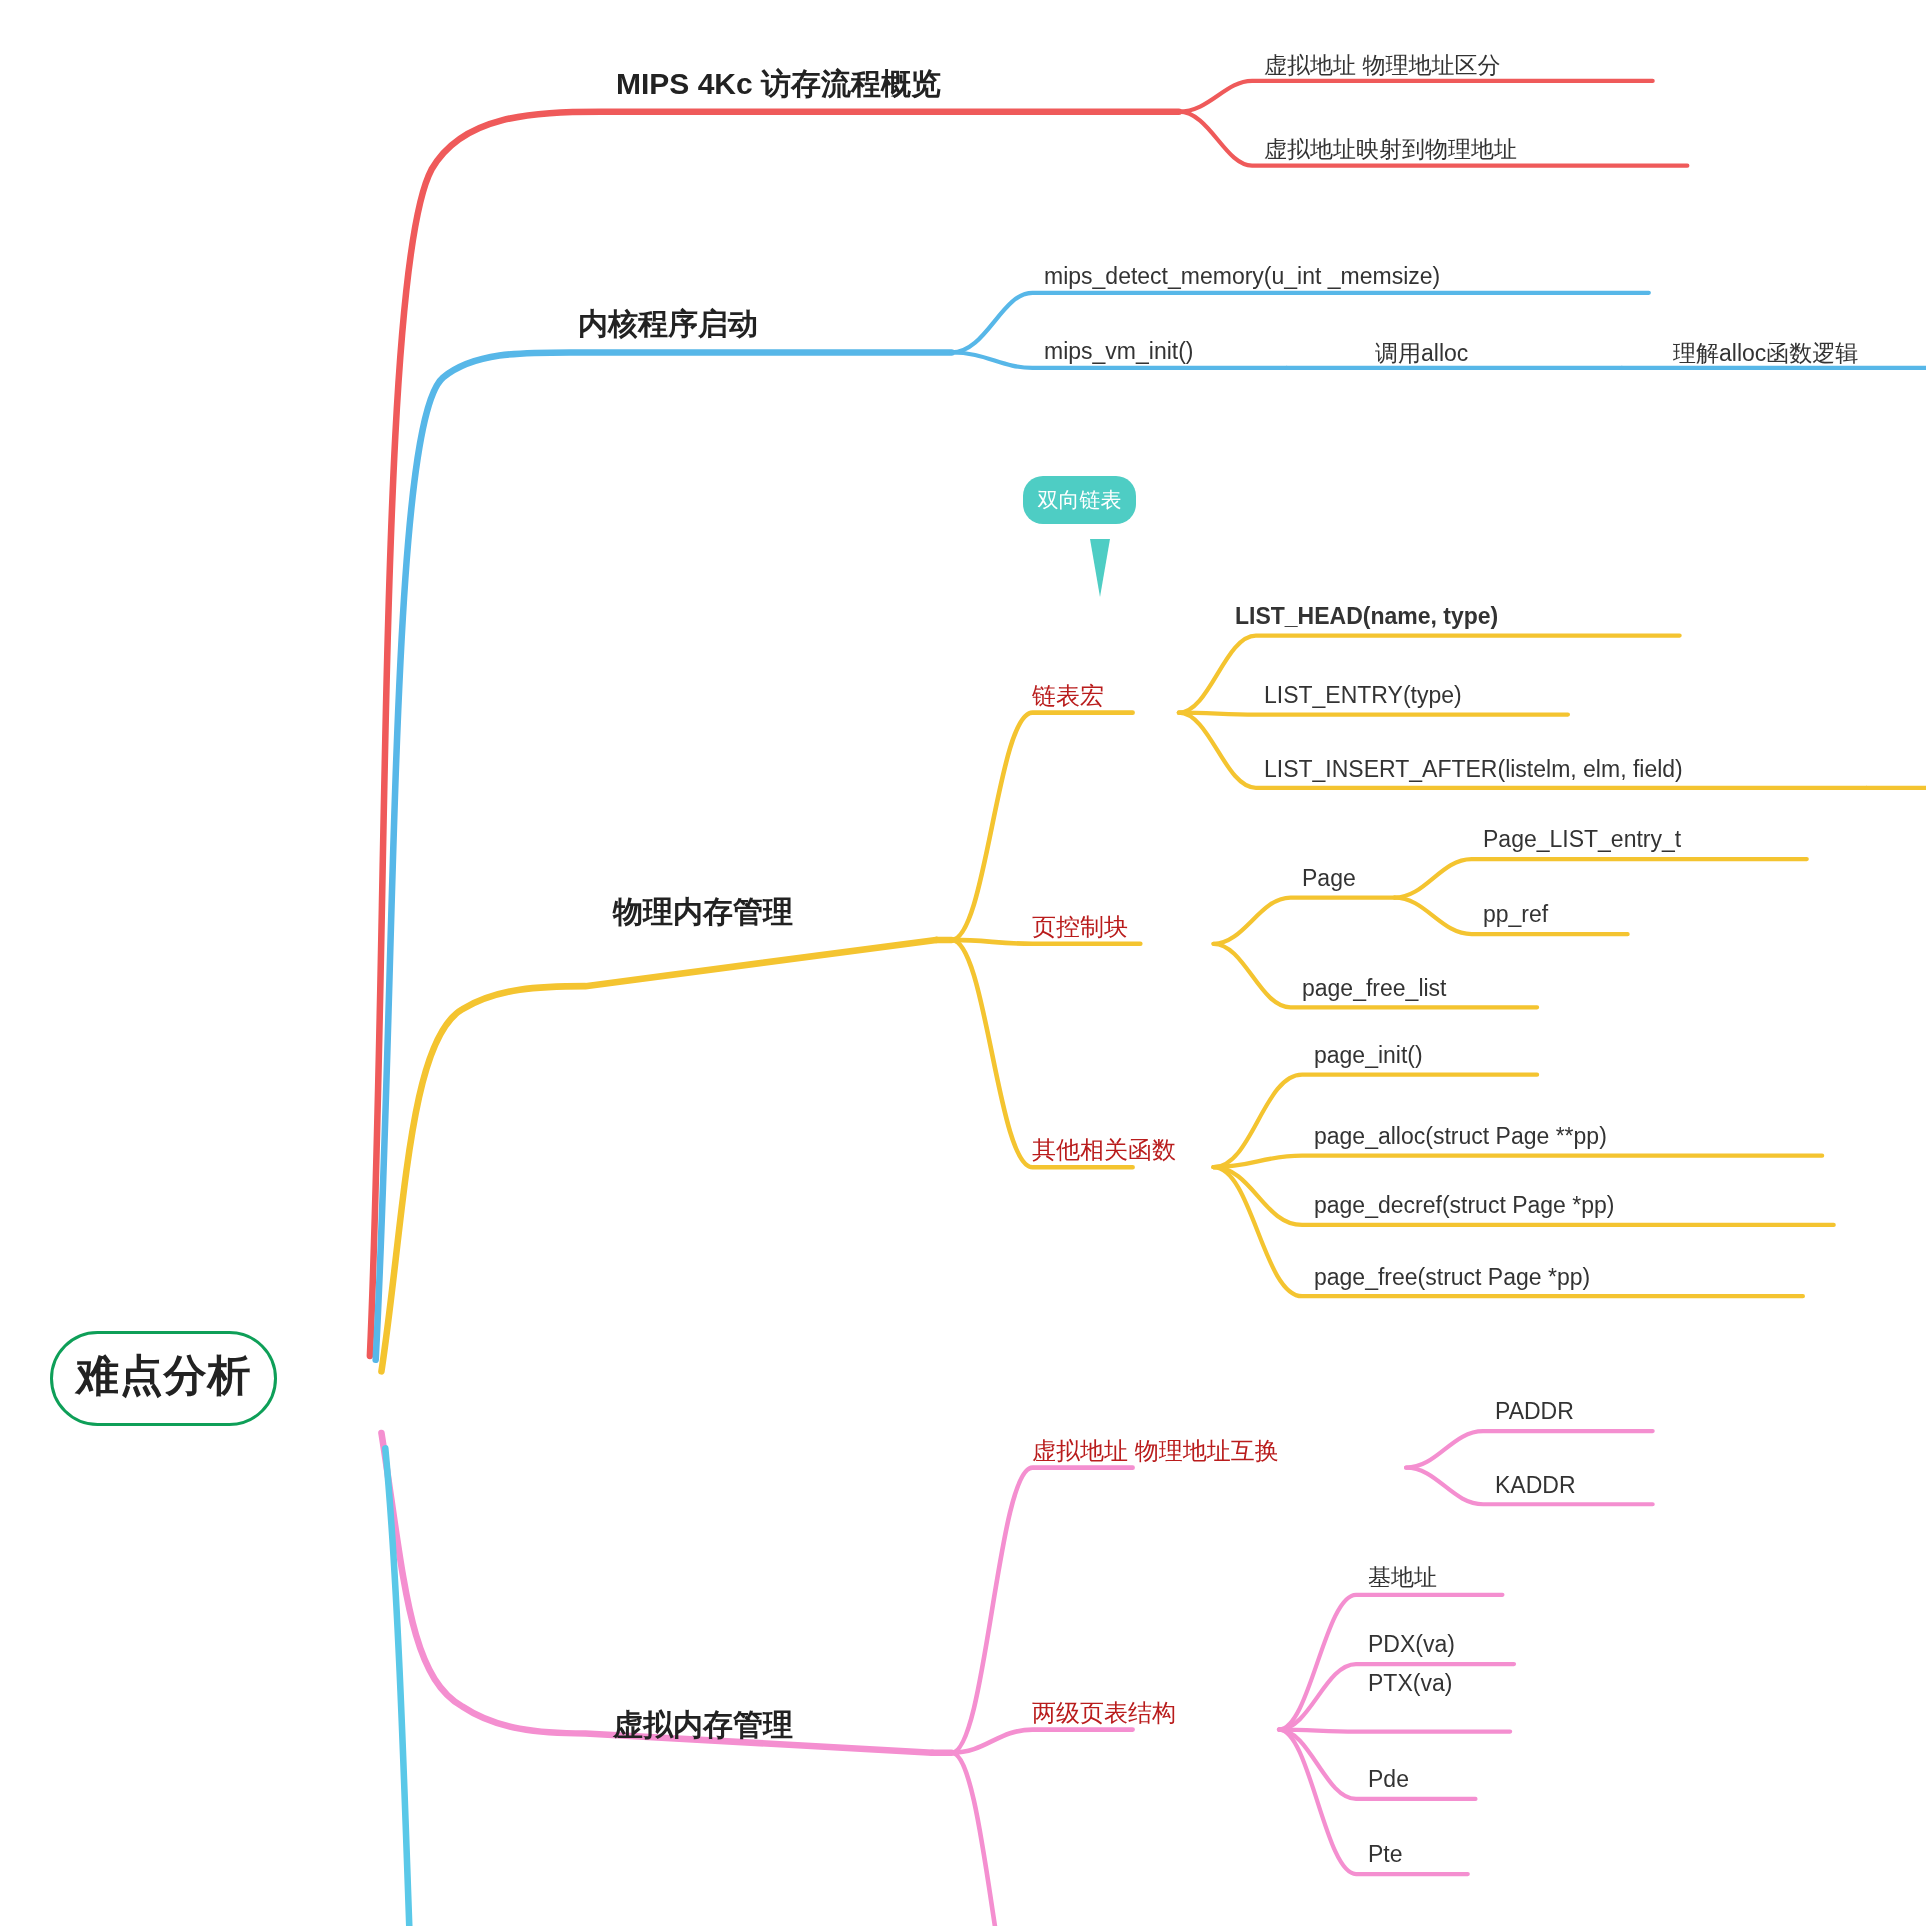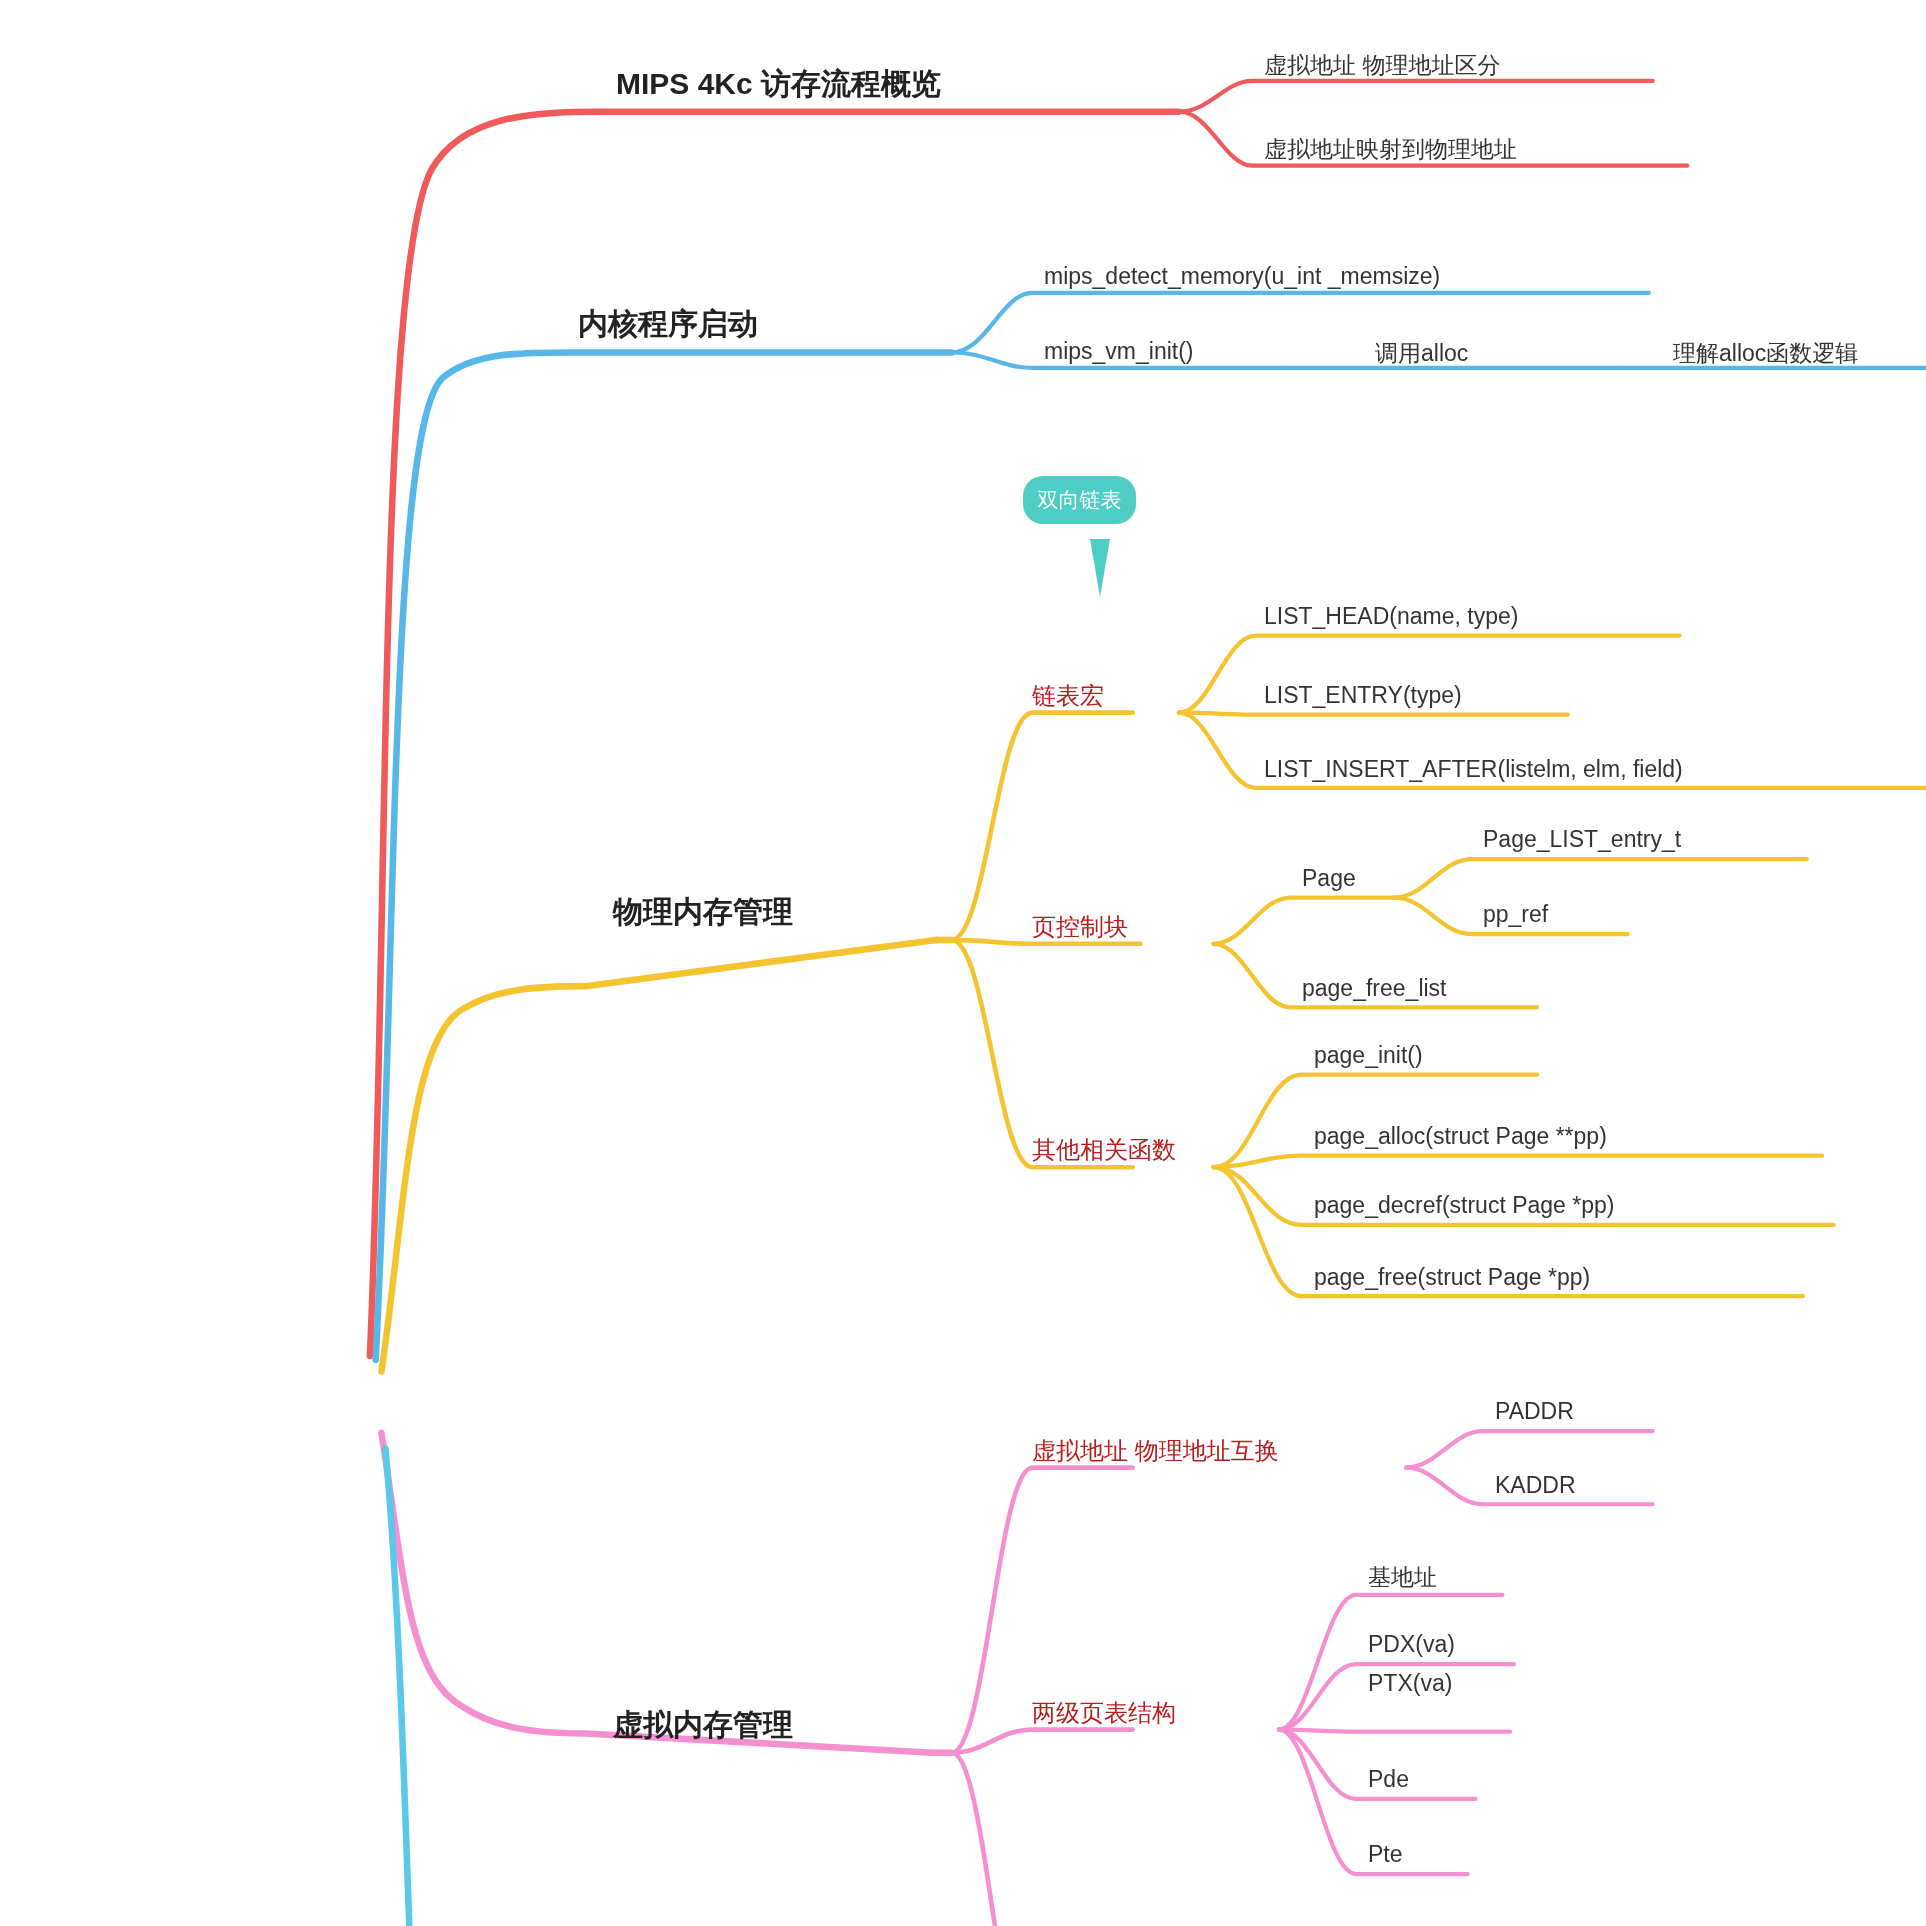--- a/index.html
+++ b/index.html
@@ -158,38 +158,39 @@
     <path d="M 3710 6790 C 3790 6790 3830 6800 3910 6800 L 4300 6800" fill="none" stroke="#5ac8e8" stroke-width="11" stroke-linecap="round"></path>
     <path d="M 3710 6790 C 3790 6790 3830 6985 3910 6985 L 4270 6985" fill="none" stroke="#5ac8e8" stroke-width="11" stroke-linecap="round"></path>
 
     <path d="M 4000 7160 C 4080 7160 4120 7060 4200 7060 L 4960 7060" fill="none" stroke="#5ac8e8" stroke-width="11" stroke-linecap="round"></path>
     <path d="M 4000 7160 C 4080 7160 4120 7260 4200 7260 L 5020 7260" fill="none" stroke="#5ac8e8" stroke-width="11" stroke-linecap="round"></path>
 
     <path d="M 3090 7450 L 3850 7450" fill="none" stroke="#5ac8e8" stroke-width="11" stroke-linecap="round"></path>
     <path d="M 3090 7650 L 3500 7650" fill="none" stroke="#5ac8e8" stroke-width="11" stroke-linecap="round"></path>
   </svg>
 
+  <div class="node root-node" style="left:50px; top:1331px;">难点分析</div>
 
   <div class="node l1" style="left:616px; top:64px;">MIPS 4Kc 访存流程概览</div>
   <div class="node l3" style="left:1264px; top:50px;">虚拟地址 物理地址区分</div>
   <div class="node l3" style="left:1264px; top:134px;">虚拟地址映射到物理地址</div>
 
   <div class="node l1" style="left:578px; top:304px;">内核程序启动</div>
   <div class="node l3" style="left:1044px; top:263px;">mips_detect_memory(u_int _memsize)</div>
   <div class="node l3" style="left:1044px; top:338px;">mips_vm_init()</div>
   <div class="node l4" style="left:1375px; top:338px;">调用alloc</div>
   <div class="node l4" style="left:1637px; top:338px;margin-left:36px;">理解alloc函数逻辑</div>
 
   <div class="node callout" style="left:1023px; top:476px;">双向链表</div>
   <div class="callout-tail" style="left:1090px; top:539px;"></div>
 
   <div class="node l1" style="left:613px; top:892px;">物理内存管理</div>
 
   <div class="node l2" style="left:1032px; top:680px;">链表宏</div>
-  <div class="node l3" style="left:1264px; top:603px;">LIST_HEAD(name, type)</div>
+  <div class="node l3" style="left:1235px; top:603px;font-weight:bold;">LIST_HEAD(name, type)</div>
   <div class="node l3" style="left:1264px; top:682px;">LIST_ENTRY(type)</div>
   <div class="node l3" style="left:1264px; top:756px;">LIST_INSERT_AFTER(listelm, elm, field)</div>
 
   <div class="node l2" style="left:1032px; top:911px;">页控制块</div>
   <div class="node l3" style="left:1302px; top:865px;">Page</div>
   <div class="node l3" style="left:1483px; top:826px;">Page_LIST_entry_t</div>
   <div class="node l3" style="left:1483px; top:901px;">pp_ref</div>
   <div class="node l3" style="left:1302px; top:975px;">page_free_list</div>
 
   <div class="node l2" style="left:1032px; top:1134px;">其他相关函数</div>

